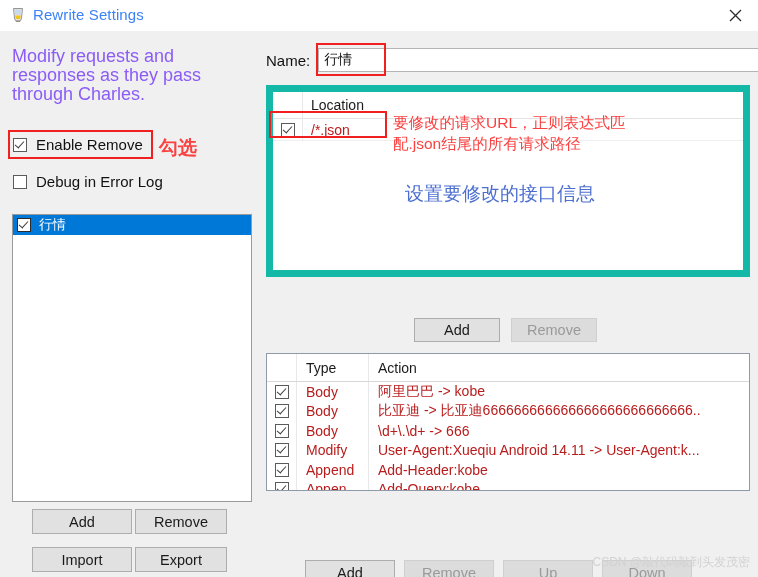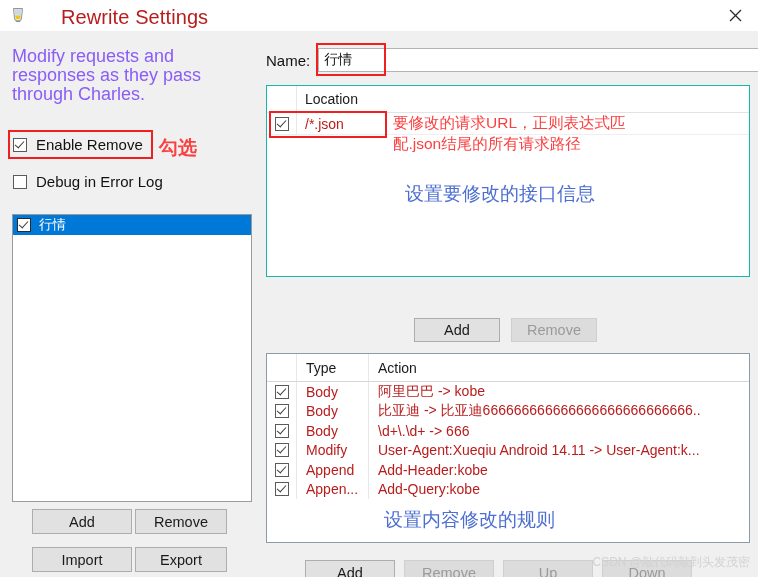--- a/index.html
+++ b/index.html
@@ -29,25 +29,24 @@
     border-bottom: 1px solid #e2e2e2;
   }
   .title-icon {
     position: absolute;
     left: 9px; top: 6px;
     width: 18px; height: 18px;
   }
   .title-text {
     position: absolute;
     left: 33px; top: 6px;
-    font-size: 20px;
-    color: #b91c1c;
+    font-size: 15px;
+    color: #3b82f6;
     letter-spacing: 0.1px;
     white-space: nowrap;
-    margin-left: 28px;
   }
   .title-close {
     position: absolute;
     right: 0; top: 0;
     width: 46px; height: 31px;
     display: flex;
     align-items: center;
     justify-content: center;
     cursor: default;
   }
@@ -216,21 +215,21 @@
     font-weight: 600;
     white-space: nowrap;
   }
 
   
   .loc-table {
     position: absolute;
     left: 4px; top: 54px;
     width: 484px; height: 192px;
     background: #ffffff;
-    border: 1px solid #14b8a6;
+    border: 7px solid #14b8a6;
     box-sizing: border-box;
     overflow: hidden;
   }
   .tbl-head {
     display: flex;
     height: 26px;
     align-items: center;
     border-bottom: 1px solid #e3e3e3;
     background: #ffffff;
   }
@@ -287,21 +286,21 @@
   }
 
   
   .btn-m-add    { left: 152px; top: 287px; width: 86px; height: 24px; }
   .btn-m-remove { left: 249px; top: 287px; width: 86px; height: 24px; }
 
   
   .act-table {
     position: absolute;
     left: 4px; top: 322px;
-    width: 484px; height: 190px;
+    width: 484px; height: 138px;
     background: #ffffff;
     border: 1px solid #8f9aa8;
     box-sizing: border-box;
     overflow: hidden;
   }
   .col-type   { width: 72px; flex: 0 0 72px; padding-left: 9px; border-right: 1px solid #e8e8e8; }
   .col-action { flex: 1 1 auto; padding-left: 9px; }
   .act-table .tbl-head { border-bottom: 1px solid #d8d8d8; height: 27px; }
   .act-table .tbl-row { border-bottom: none; height: 19.5px; }
   .anno-blue-2 {

